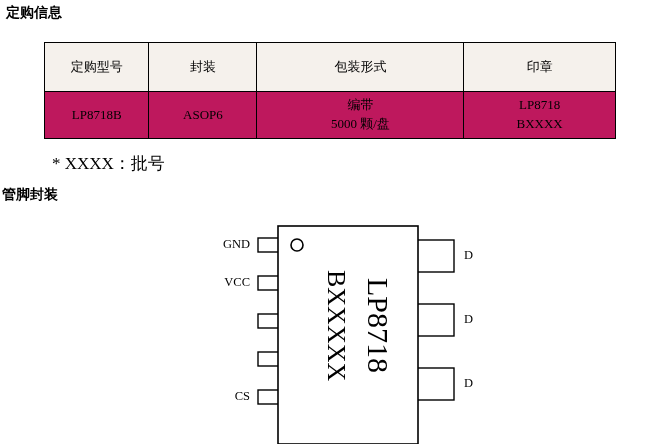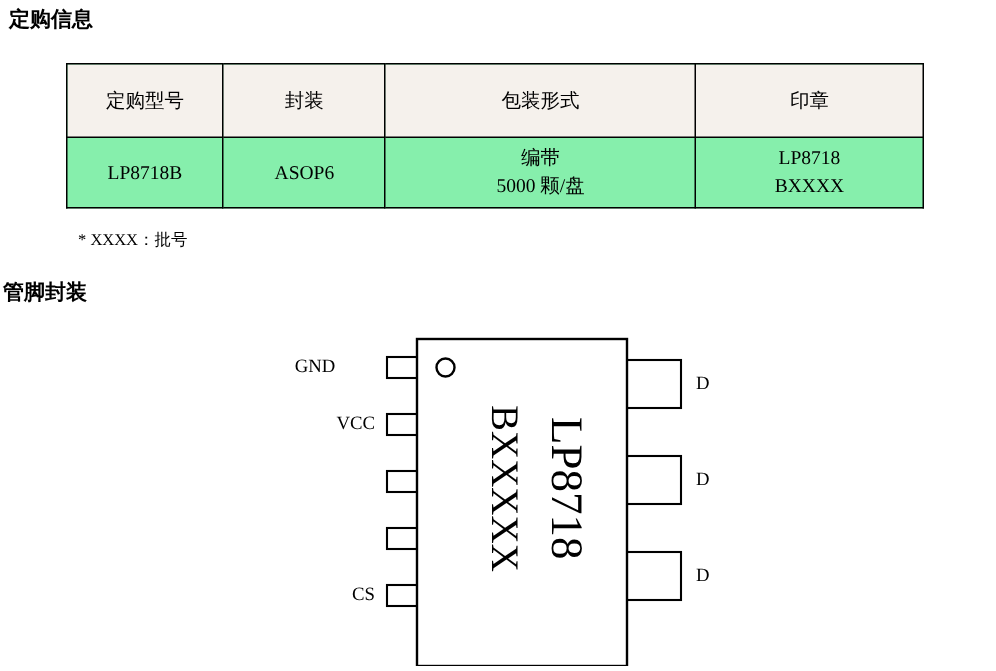--- a/index.html
+++ b/index.html
@@ -32,21 +32,21 @@
     top: 186px;
   }
 
   
   table.order {
     position: absolute;
     left: 44px;
     top: 42px;
     border-collapse: collapse;
     width: 572px;
-    background: #86efac;
+    background: #be185d;
   }
   table.order th, table.order td {
     border: 1px solid #000000;
     text-align: center;
     vertical-align: middle;
     font-family: "Liberation Serif", serif;
     font-size: 13px;
     padding: 0;
   }
   table.order thead th {
@@ -61,21 +61,21 @@
   .col-model { width: 104px; }
   .col-pkg   { width: 108px; }
   .col-form  { width: 208px; margin-top: 40px; }
   .col-mark  { width: 152px; }
   .cell-line { display: block; }
 
   #note-lot {
     position: absolute;
     left: 52px;
     top: 152px;
-    font-size: 11px;
+    font-size: 17px;
     font-family: "Liberation Serif", serif;
   }
 
   
   #pinout-drawing {
     position: absolute;
     left: 180px;
     top: 218px;
     width: 330px;
     height: 226px;
@@ -140,21 +140,21 @@
 
     <rect x="98" y="8" width="140" height="218" fill="#ffffff" stroke="#000" stroke-width="1.6"></rect>
 
     <circle cx="117" cy="27" r="6" fill="#ffffff" stroke="#000" stroke-width="1.6"></circle>
 
     <text x="188" y="60" transform="rotate(90 188 60)" font-family="Liberation Serif, serif" font-size="30" fill="#000">LP8718</text>
     <text x="148" y="52" transform="rotate(90 148 52)" font-family="Liberation Serif, serif" font-size="26" fill="#000">BXXXXX</text>
   </svg>
 
   
-  <div class="pin-label" style="left:-10px; top:19px; width:80px;text-align:center;">GND</div>
+  <div class="pin-label" style="left:-10px; top:19px; width:80px;">GND</div>
   <div class="pin-label" style="left:-10px; top:57px; width:80px;">VCC</div>
   <div class="pin-label" style="left:-10px; top:171px; width:80px;">CS</div>
 
   
   <div class="pin-label right" style="left:284px; top:30px;">D</div>
   <div class="pin-label right" style="left:284px; top:94px;">D</div>
   <div class="pin-label right" style="left:284px; top:158px;">D</div>
 </div>
 
 </body></html>

